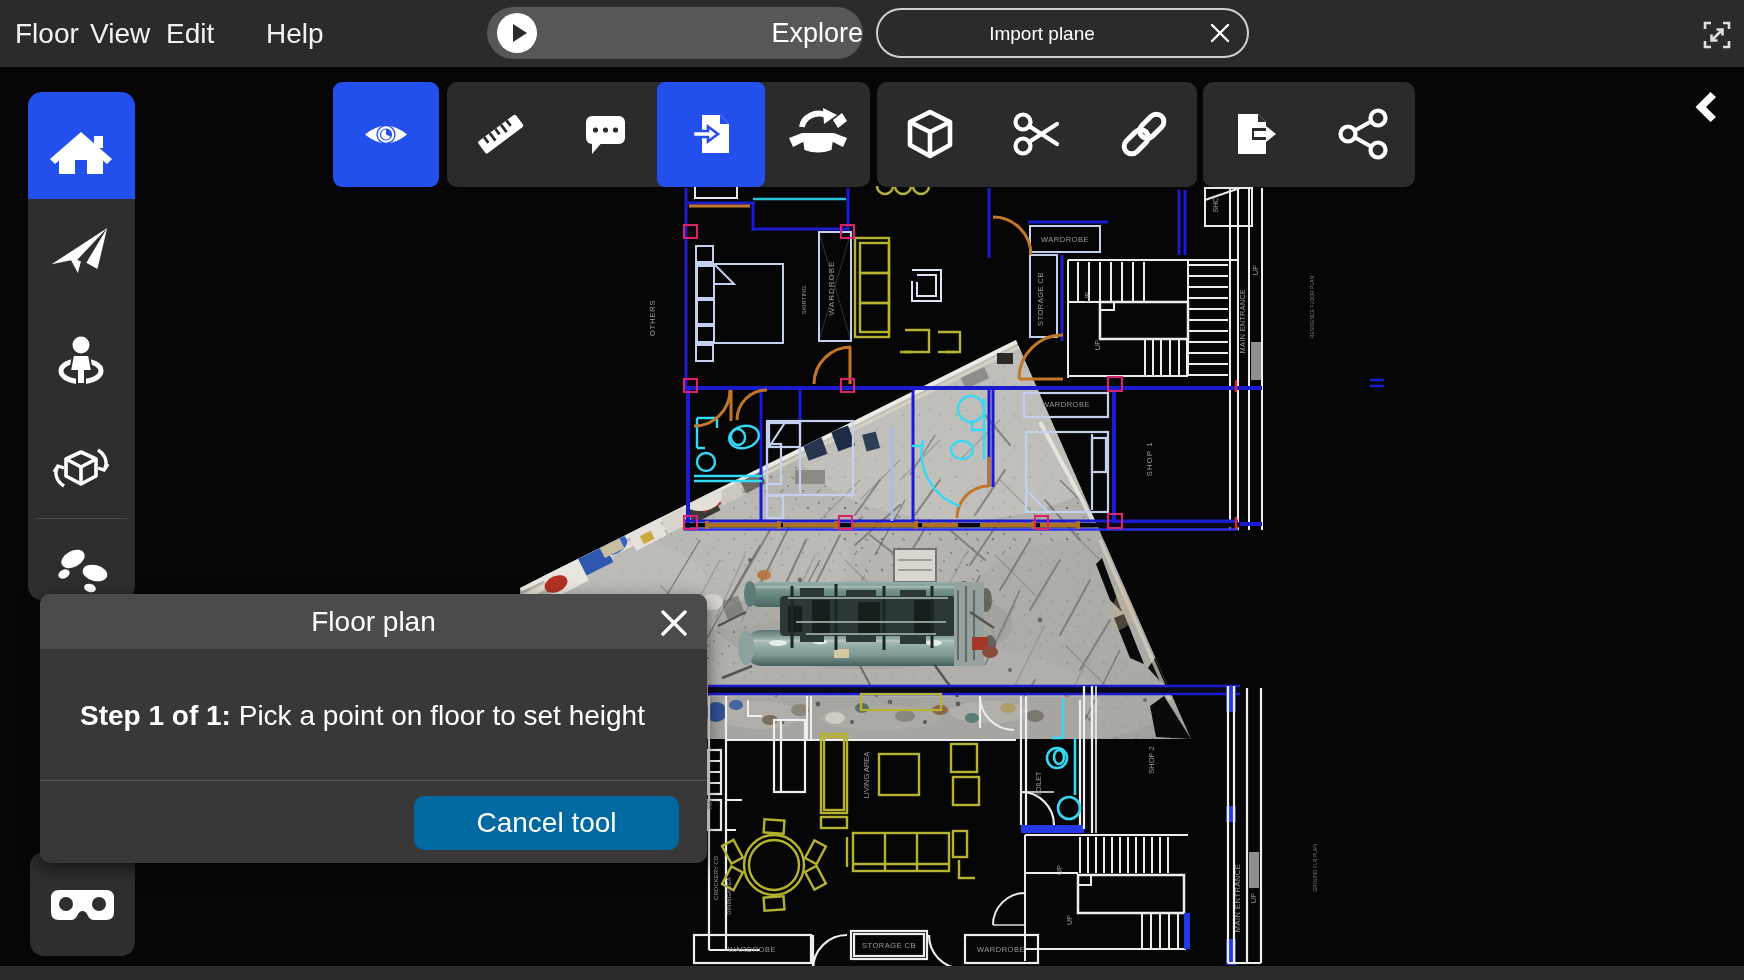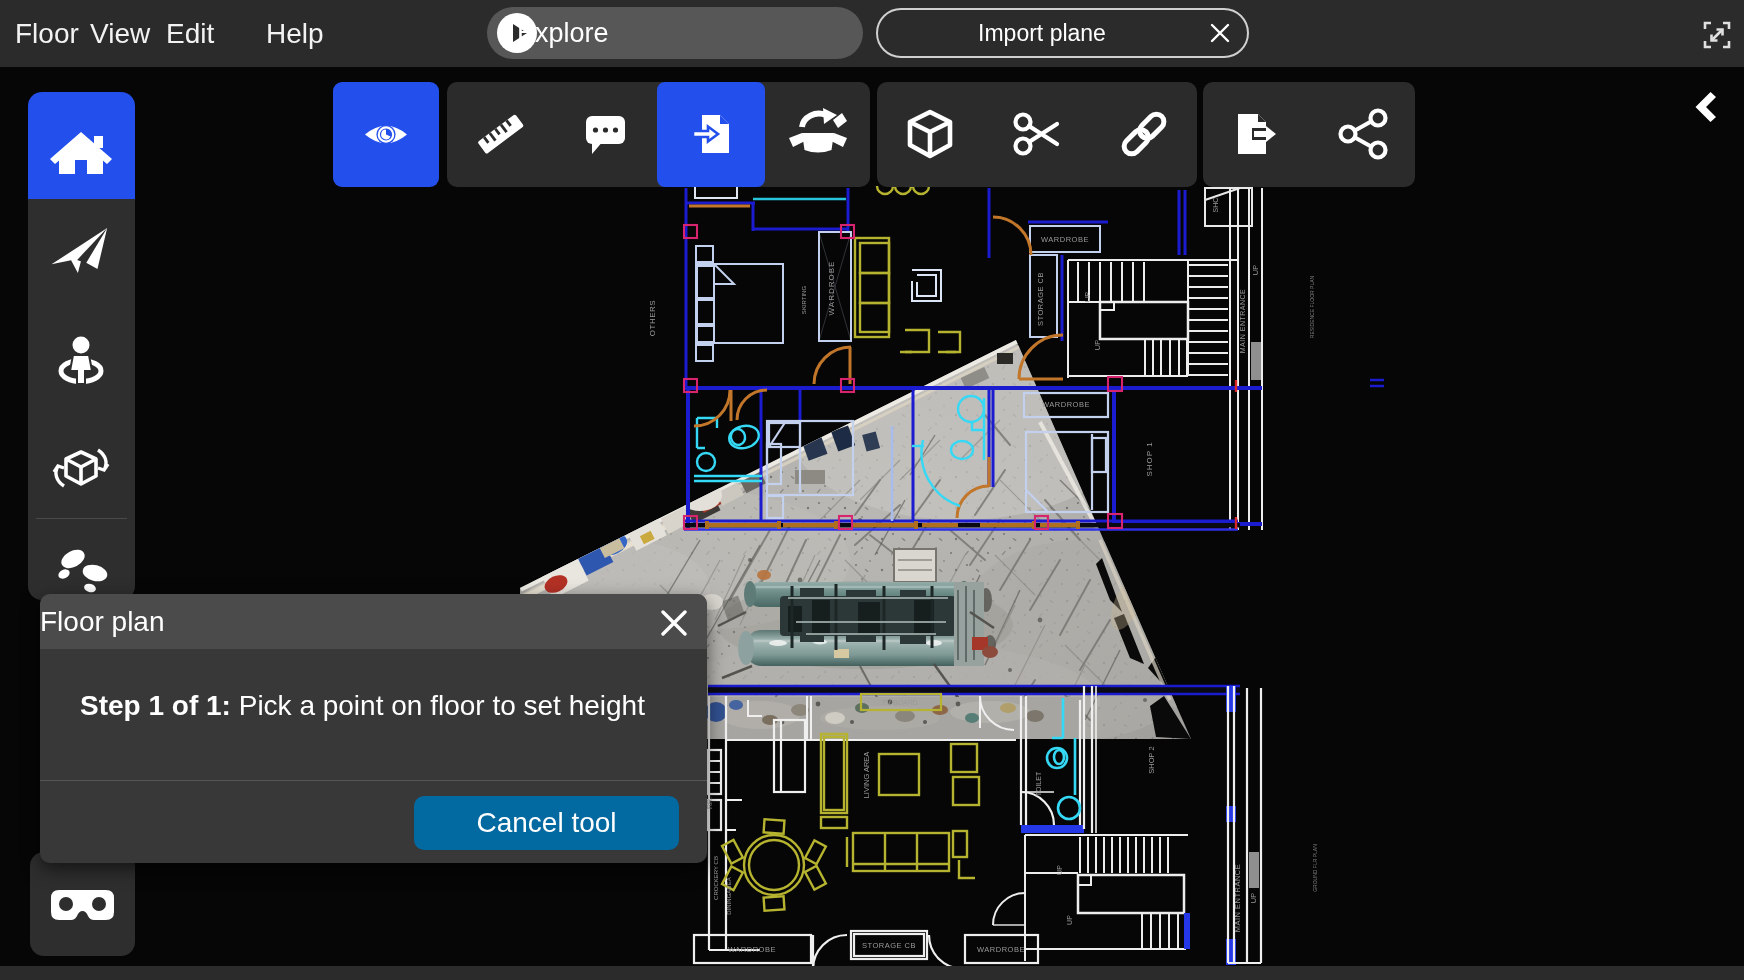--- a/index.html
+++ b/index.html
@@ -2,42 +2,42 @@
 <html><head>
 <meta charset="utf-8">
 <style>
 *{margin:0;padding:0;box-sizing:border-box}
 html,body{width:1744px;height:980px;background:#060606;overflow:hidden;font-family:"Liberation Sans",sans-serif}
 #stage{position:relative;width:1744px;height:980px;background:#060606}
 #plansvg{position:absolute;left:0;top:0}
 #topbar{position:absolute;left:0;top:0;width:1744px;height:67px;background:#2b2b2b;z-index:20}
 .menu{position:absolute;top:0;height:67px;line-height:67px;color:#f2f2f2;font-size:28px}
 #pill-explore{position:absolute;left:487px;top:7px;width:376px;height:52px;background:#575757;border-radius:26px;z-index:21}
-#pill-explore .txt{position:absolute;left:30px;width:346px;text-align:left;top:0;height:52px;line-height:52px;color:#fff;font-size:27px}
+#pill-explore .txt{position:absolute;left:30px;width:346px;text-align:right;top:0;height:52px;line-height:52px;color:#fff;font-size:27px}
 #playcirc{position:absolute;left:10px;top:6px;width:40px;height:40px;border-radius:50%;background:#fff}
 #playcirc svg{position:absolute;left:0;top:0}
 #pill-import{position:absolute;left:876px;top:8px;width:373px;height:50px;border:2px solid #d0d0d0;border-radius:26px;z-index:21}
-#pill-import .txt{position:absolute;left:44px;width:240px;text-align:center;top:0;height:47px;line-height:47px;color:#fff;font-size:23px}
+#pill-import .txt{position:absolute;left:44px;width:240px;text-align:center;top:0;height:47px;line-height:47px;color:#fff;font-size:19px}
 #impx{position:absolute;right:14px;top:10px;width:26px;height:26px}
 #fsicon{position:absolute;left:1701px;top:19px;z-index:21}
 #bottomstrip{position:absolute;left:0;top:966px;width:1744px;height:14px;background:#2b2b2b;z-index:20}
 
 .tbgroup{position:absolute;top:82px;height:105px;background:#2b2b2b;border-radius:10px;z-index:15}
 .tbbtn{position:absolute;top:82px;height:105px;z-index:16}
 
 #sb-home{position:absolute;left:28px;top:92px;width:107px;height:107px;background:#2350ec;border-radius:14px 14px 0 0;z-index:15}
 #sb-panel{position:absolute;left:28px;top:199px;width:107px;height:401px;background:#2e2e2e;border-radius:0 0 14px 14px;z-index:14}
 #sb-sep{position:absolute;left:36px;top:518px;width:91px;height:1px;background:#4a4a4a;z-index:15}
 #sb-vr{position:absolute;left:30px;top:852px;width:105px;height:104px;background:#2e2e2e;border-radius:14px;z-index:15}
 .sicon{position:absolute;left:0;width:107px;text-align:center;z-index:16}
 
 #dialog{position:absolute;left:40px;top:594px;width:667px;height:269px;background:#383838;border-radius:10px;z-index:30;box-shadow:0 6px 18px rgba(0,0,0,.55)}
-#dlg-head{position:absolute;left:0;top:0;width:667px;height:55px;background:#4b4b4b;border-radius:10px 10px 0 0;color:#fff;font-size:28px;line-height:55px}
+#dlg-head{position:absolute;left:0;top:0;width:667px;height:55px;background:#4b4b4b;border-radius:10px 10px 0 0;color:#fff;font-size:28px;text-align:center;line-height:55px}
 #dlg-x{position:absolute;right:20px;top:16px}
-#dlg-body{position:absolute;left:0;top:55px;width:772px;height:125px;color:#fff;font-size:28px}
+#dlg-body{position:absolute;left:0;top:65px;width:772px;height:125px;color:#fff;font-size:28px}
 #dlg-body .t{position:absolute;left:40px;top:41px}
 #dlg-foot{position:absolute;left:0;top:186px;width:667px;height:83px;border-top:1px solid #565656}
 #btn-cancel{position:absolute;left:374px;top:15px;width:265px;height:54px;background:#0369a1;border-radius:10px;color:#fff;font-size:28px;text-align:center;line-height:54px}
 </style>
 </head>
 <body>
 <div id="stage">
 <svg id="plansvg" width="1744" height="980" viewBox="0 0 1744 980">
 <defs>
 <clipPath id="cloudclip">

